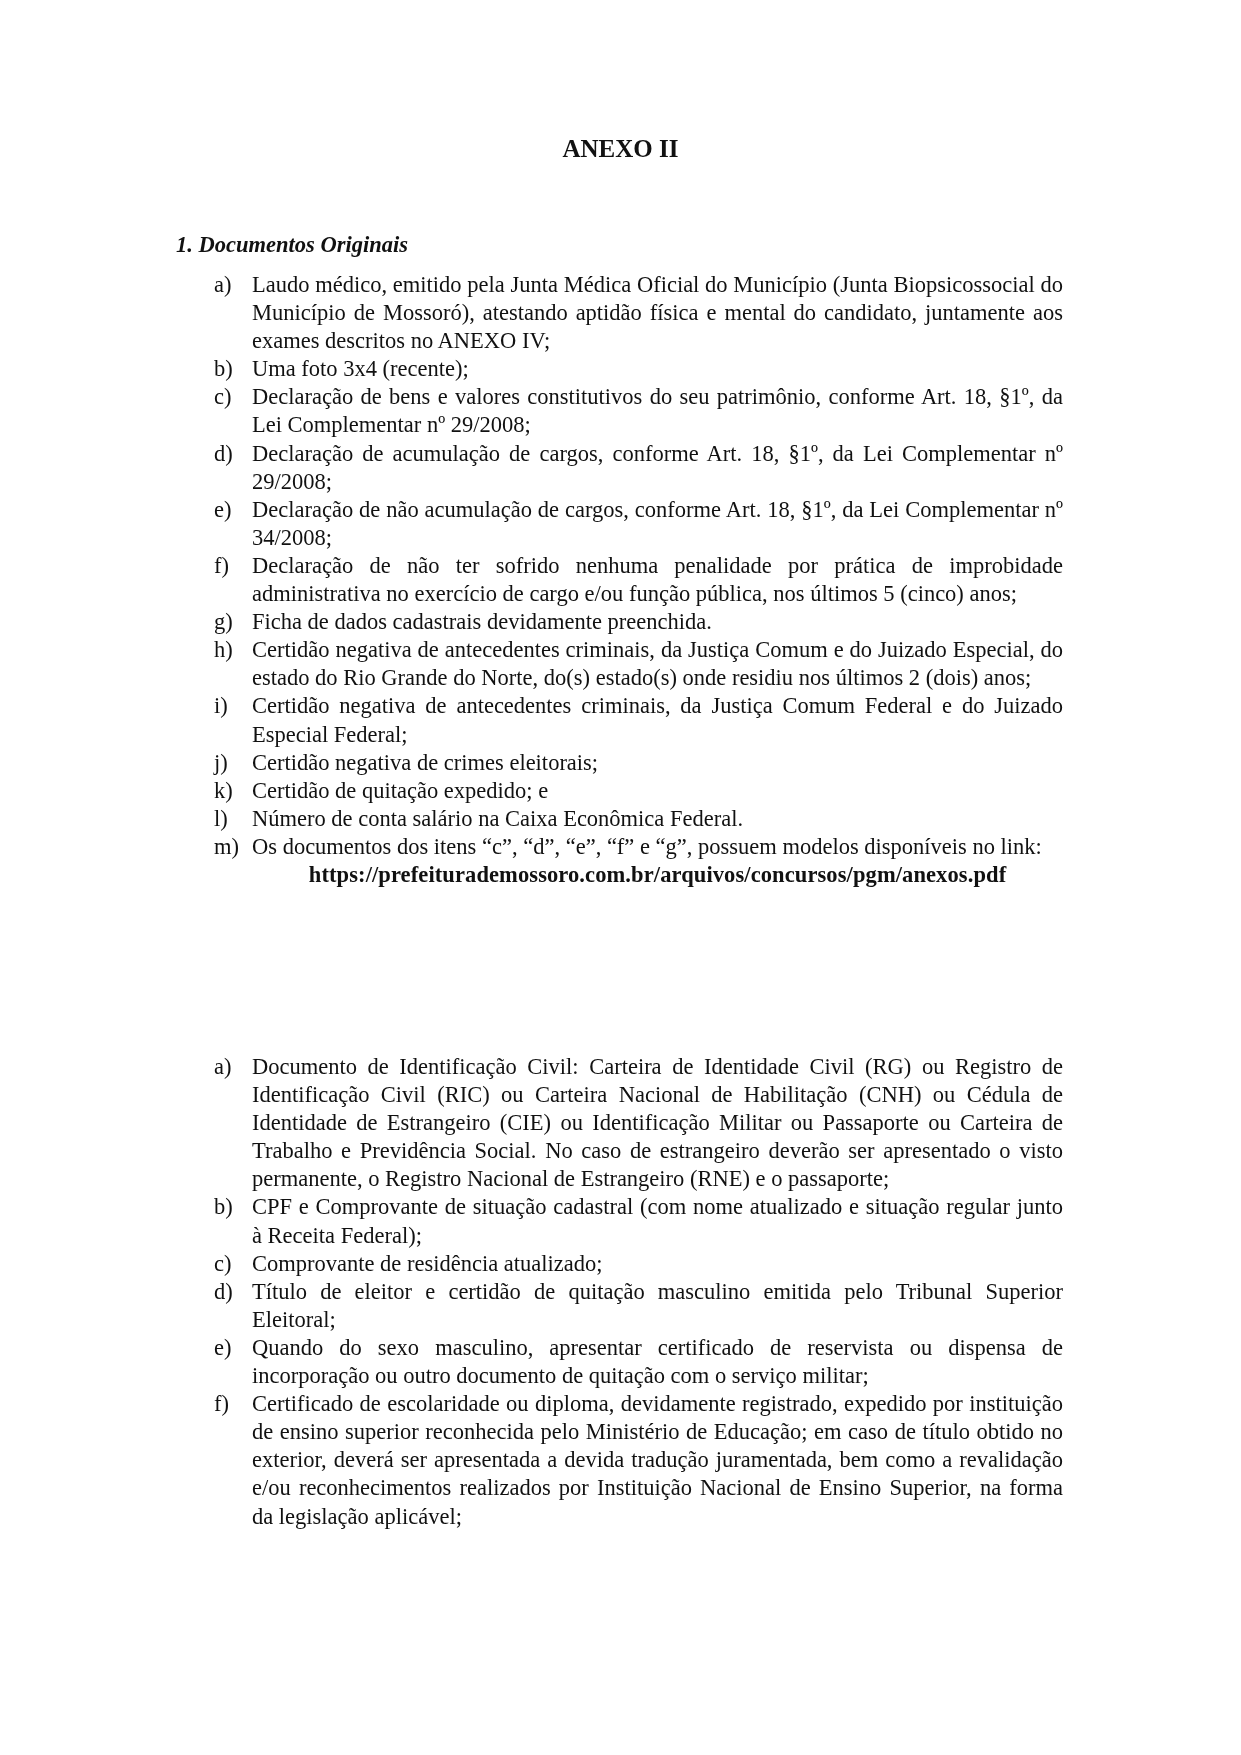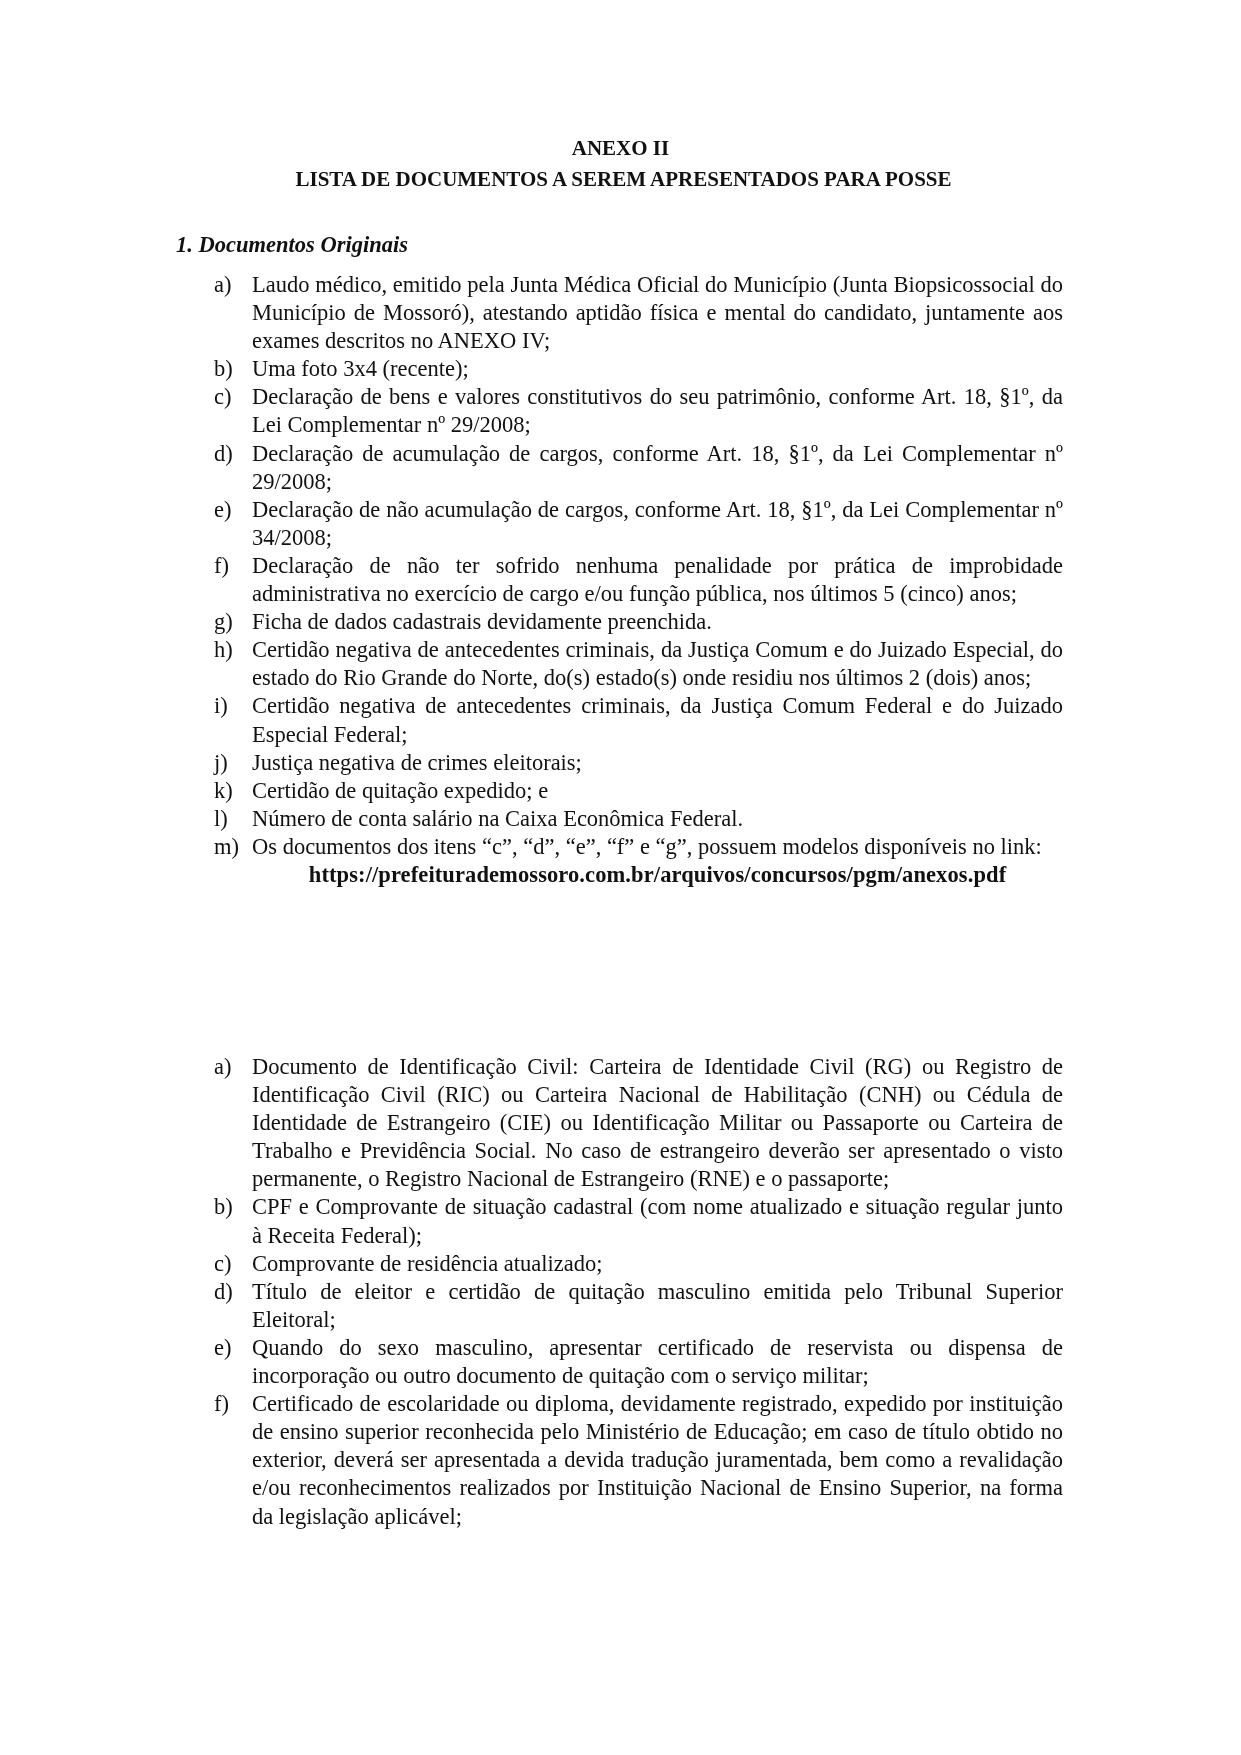--- a/index.html
+++ b/index.html
@@ -23,21 +23,21 @@
       height: 1755px;
       background: #ffffff;
     }
     .title-block {
       position: absolute;
       top: 133px;
       left: 0;
       width: 1241px;
       text-align: center;
       font-weight: bold;
-      font-size: 21px;
+      font-size: 25px;
       line-height: 31px;
     }
     .title-block .line2 {
       display: block;
       margin-left: 6px;
     }
     .section-heading {
       position: absolute;
       left: 176px;
       font-weight: bold;
@@ -82,21 +82,20 @@
       letter-spacing: 0.1px;
     }
   </style>
 </head>
 <body>
 
 <div class="page">
 
   <div class="title-block">
     <span class="line1">ANEXO II</span>
-    <span class="line2">LISTA DE DOCUMENTOS A SEREM APRESENTADOS PARA POSSE</span>
   </div>
 
   <div class="section-heading" id="section-1-heading">1. Documentos Originais</div>
 
   <ol class="list" id="section-1-list">
     <li class="item">
       <span class="marker">a)</span>
       <span class="text">Laudo médico, emitido pela Junta Médica Oficial do Município (Junta Biopsicossocial do Município de Mossoró), atestando aptidão física e mental do candidato, juntamente aos exames descritos no ANEXO IV;</span>
     </li>
     <li class="item">
@@ -126,21 +125,21 @@
     <li class="item">
       <span class="marker">h)</span>
       <span class="text">Certidão negativa de antecedentes criminais, da Justiça Comum e do Juizado Especial, do estado do Rio Grande do Norte, do(s) estado(s) onde residiu nos últimos 2 (dois) anos;</span>
     </li>
     <li class="item">
       <span class="marker">i)</span>
       <span class="text">Certidão negativa de antecedentes criminais, da Justiça Comum Federal e do Juizado Especial Federal;</span>
     </li>
     <li class="item">
       <span class="marker">j)</span>
-      <span class="text">Justiça negativa de crimes eleitorais;</span>
+      <span class="text">Certidão negativa de crimes eleitorais;</span>
     </li>
     <li class="item">
       <span class="marker">k)</span>
       <span class="text">Certidão de quitação expedido; e</span>
     </li>
     <li class="item">
       <span class="marker">l)</span>
       <span class="text">Número de conta salário na Caixa Econômica Federal.</span>
     </li>
     <li class="item">

